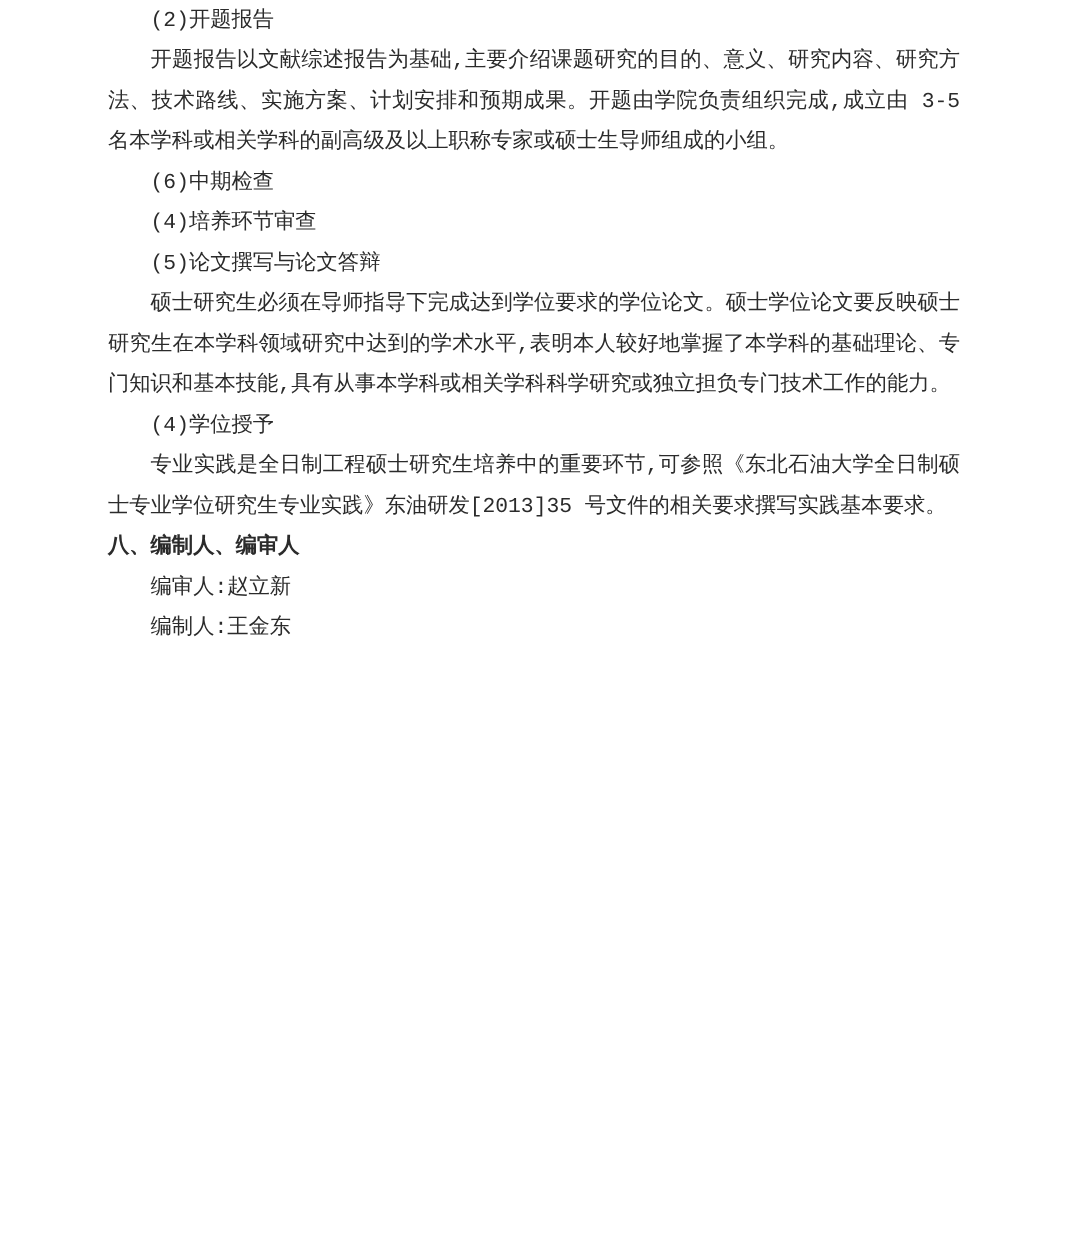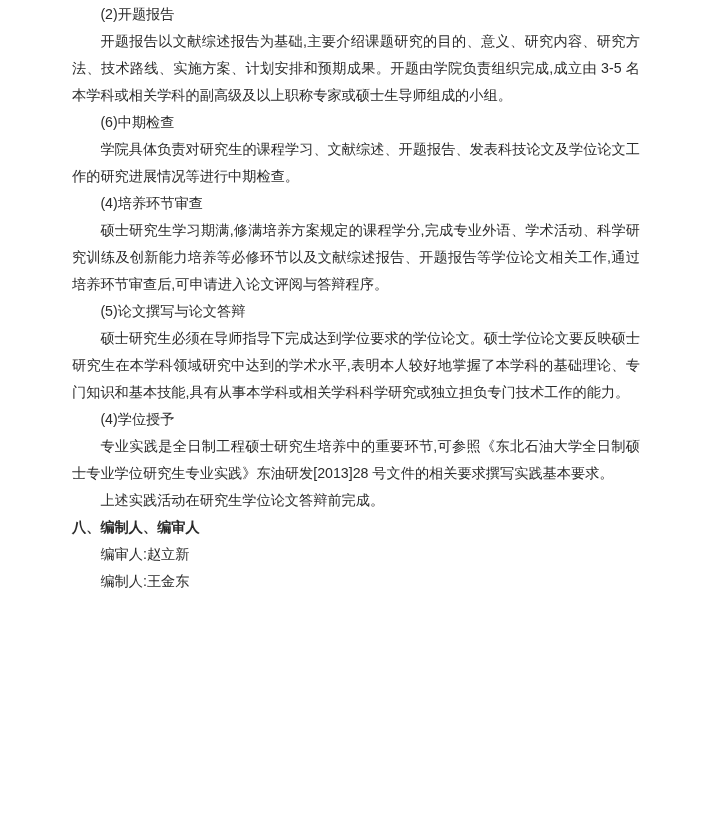--- a/index.html
+++ b/index.html
@@ -7,21 +7,21 @@
     padding: 0;
     background: #ffffff;
   }
   .page {
     position: relative;
     width: 715px;
     height: 830px;
     background: #ffffff;
     overflow: hidden;
     box-sizing: border-box;
-    font-family: Liberation Sans, sans-serif;
+    font-family: Liberation Mono, monospace;
     color: #2b2b2b;
   }
   .doc-body {
     position: absolute;
     left: 72px;
     top: 1px;
     width: 568px;
     font-size: 14.2px;
     line-height: 27px;
     text-align: justify;
@@ -44,25 +44,22 @@
   }
 </style>
 </head>
 <body>
 
 <main class="page">
   <div class="doc-body" id="doc-body">
       <p class="block-subheading">(2)开题报告</p>
       <p class="block-paragraph">开题报告以文献综述报告为基础,主要介绍课题研究的目的、意义、研究内容、研究方法、技术路线、实施方案、计划安排和预期成果。开题由学院负责组织完成,成立由 3-5 名本学科或相关学科的副高级及以上职称专家或硕士生导师组成的小组。</p>
       <p class="block-subheading">(6)中期检查</p>
-      <p class="block-paragraph">学院具体负责对研究生的课程学习、文献综述、开题报告、发表科技论文及学位论文工作的研究进展情况等进行中期检查。</p>
       <p class="block-subheading">(4)培养环节审查</p>
-      <p class="block-paragraph">硕士研究生学习期满,修满培养方案规定的课程学分,完成专业外语、学术活动、科学研究训练及创新能力培养等必修环节以及文献综述报告、开题报告等学位论文相关工作,通过培养环节审查后,可申请进入论文评阅与答辩程序。</p>
       <p class="block-subheading">(5)论文撰写与论文答辩</p>
       <p class="block-paragraph">硕士研究生必须在导师指导下完成达到学位要求的学位论文。硕士学位论文要反映硕士研究生在本学科领域研究中达到的学术水平,表明本人较好地掌握了本学科的基础理论、专门知识和基本技能,具有从事本学科或相关学科科学研究或独立担负专门技术工作的能力。</p>
       <p class="block-subheading">(4)学位授予</p>
-      <p class="block-paragraph">专业实践是全日制工程硕士研究生培养中的重要环节,可参照《东北石油大学全日制硕士专业学位研究生专业实践》东油研发[2013]28 号文件的相关要求撰写实践基本要求。</p>
-      <p class="block-paragraph">上述实践活动在研究生学位论文答辩前完成。</p>
+      <p class="block-paragraph">专业实践是全日制工程硕士研究生培养中的重要环节,可参照《东北石油大学全日制硕士专业学位研究生专业实践》东油研发[2013]35 号文件的相关要求撰写实践基本要求。</p>
       <p class="block-heading">八、编制人、编审人</p>
       <p class="block-paragraph">编审人:赵立新</p>
       <p class="block-paragraph">编制人:王金东</p>
     </div>
 </main>
 
 </body></html>

